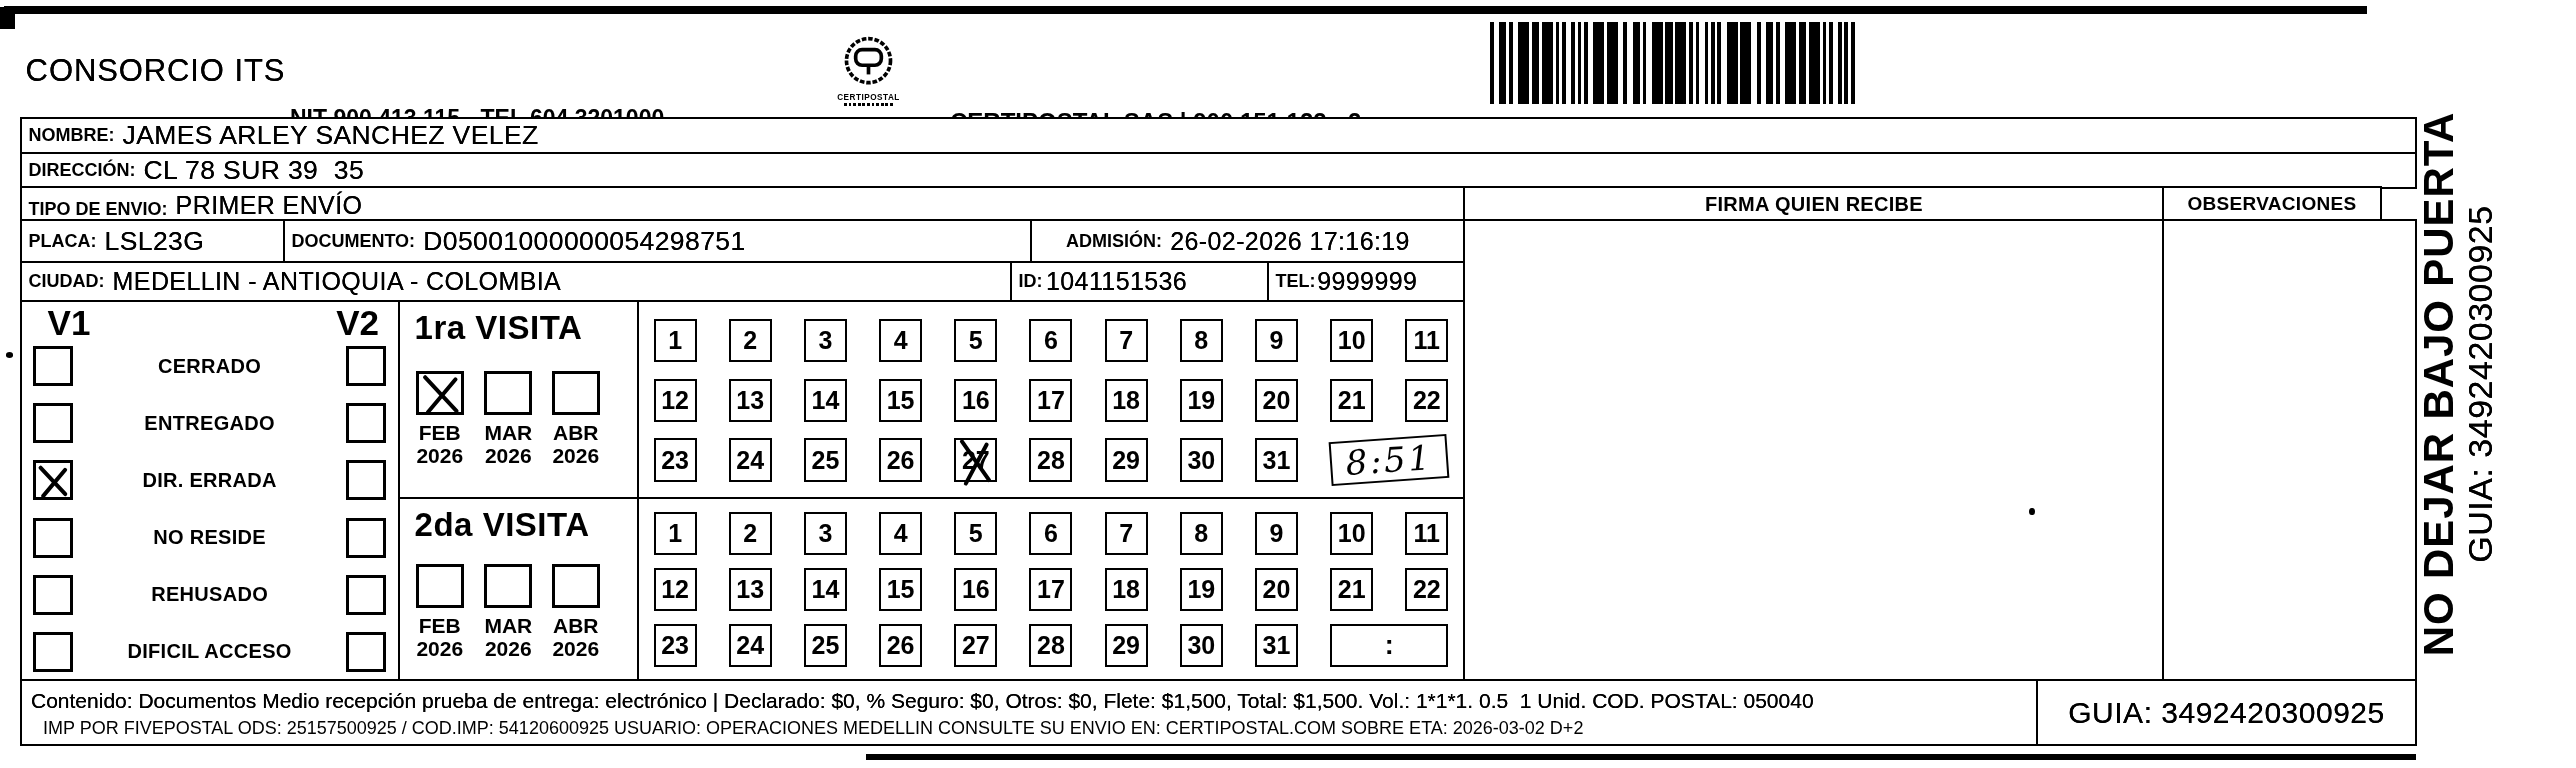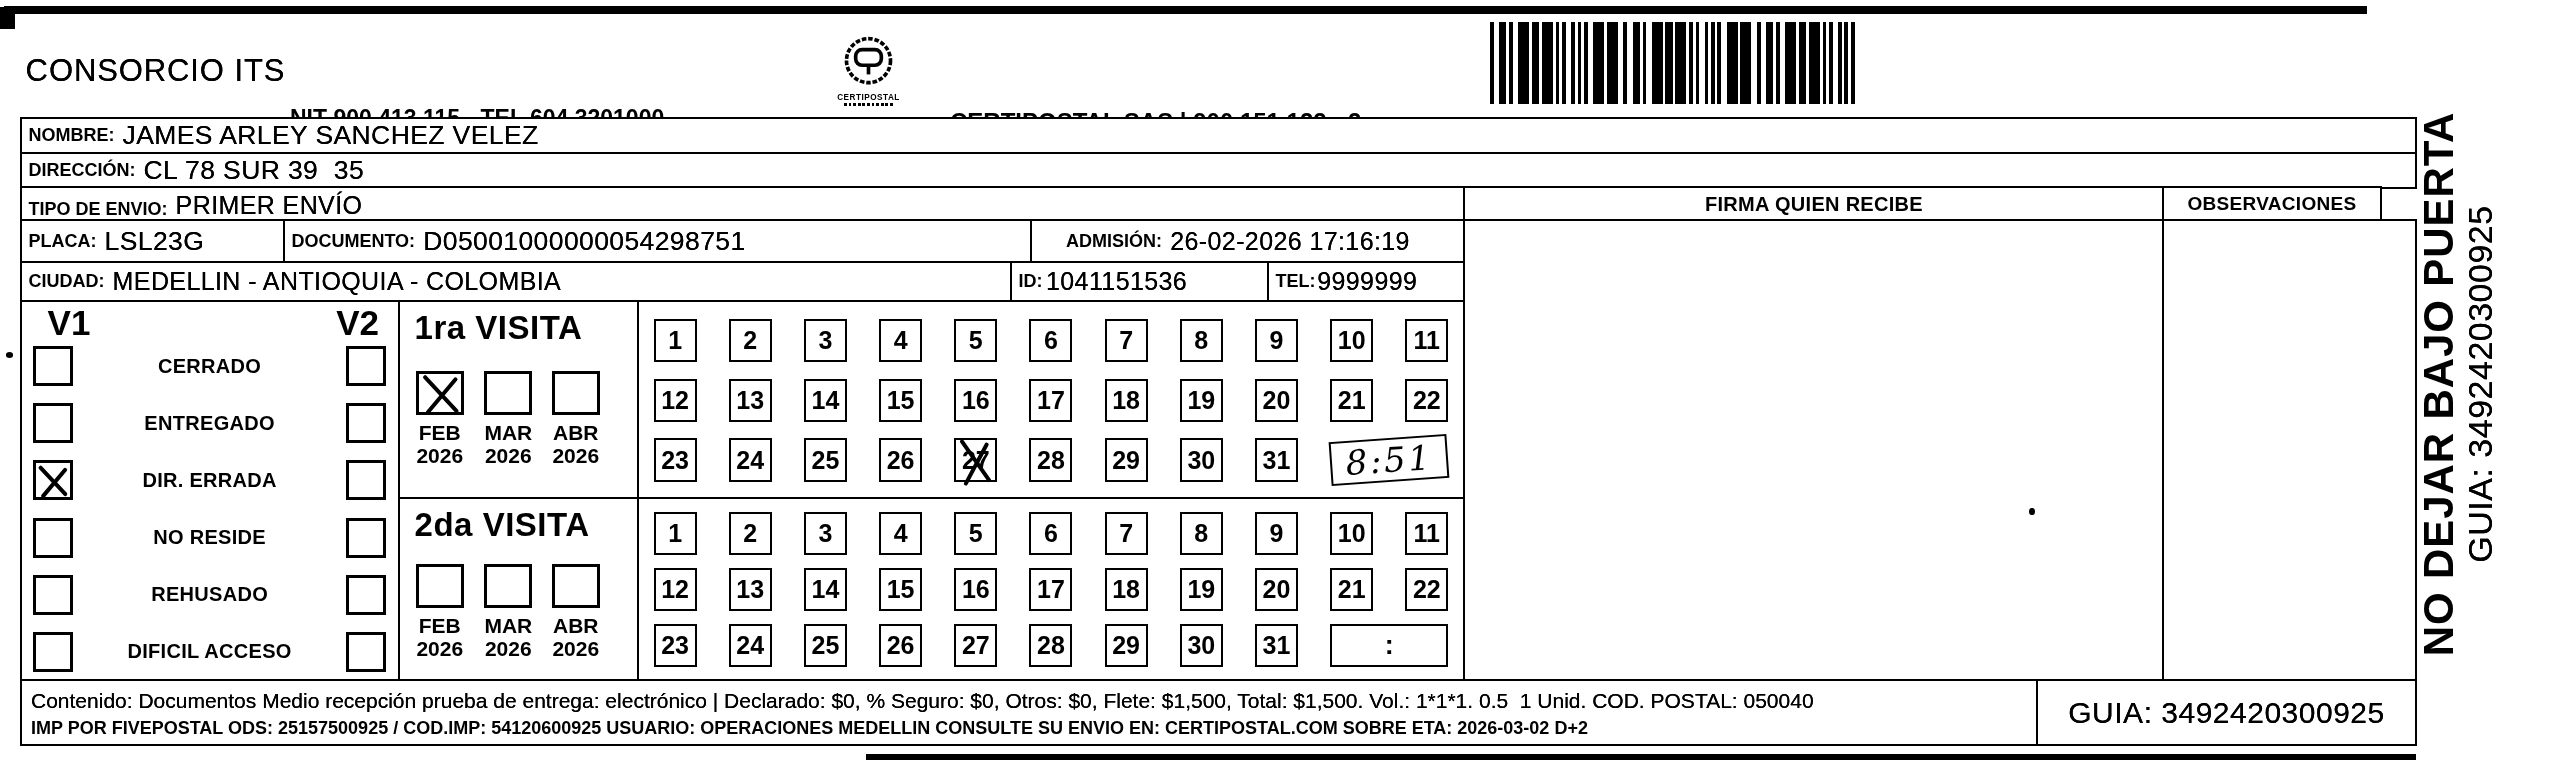--- a/index.html
+++ b/index.html
@@ -45,21 +45,21 @@
   .daycell{border:2.7px solid #000;display:flex;align-items:center;justify-content:center;
            font-size:25px;font-weight:bold;position:relative;background:#fff;}
   .crossed::before,.crossed::after{content:'';position:absolute;top:48%;height:3.7px;background:#000;border-radius:1.8px;}
   .crossed::before{left:-16%;width:132%;transform:rotate(55deg);}
   .crossed::after{left:-10%;width:124%;transform:rotate(-62deg);top:54%;}
   .timebox{grid-column:10/12;border:2.7px solid #000;display:flex;align-items:center;justify-content:center;background:#fff;}
   .handwritten{font-family:"DejaVu Serif",serif;font-style:italic;font-size:34px;font-weight:normal;transform:rotate(-4deg);letter-spacing:2.7px;}
   .printed-colon{font-size:27px;font-weight:bold;}
   
   .foot-line1{font-size:21px;line-height:1.3;white-space:pre;text-shadow:0 0 0.5px #000;}
-  .foot-line2{font-size:18px;font-weight:bold;line-height:1.45;white-space:pre;}
+  .foot-line2{font-size:18px;font-weight:normal;line-height:1.45;white-space:pre;margin-left:12px;}
   .guia-box-text{font-size:30px;letter-spacing:0.5px;text-shadow:0 0 0.6px #000;}
   
   #side-text{position:absolute;left:2459px;top:384px;width:639px;
              transform:translate(-50%,-50%) rotate(-90deg);text-align:center;}
   #side-warning{font-size:42px;font-weight:bold;letter-spacing:0.9px;line-height:1.05;}
   #side-guia{font-size:34px;letter-spacing:0.5px;line-height:1.15;text-shadow:0 0 0.5px #000;}
   .speck{position:absolute;background:#000;border-radius:50%;}
 </style>
 </head>
 <body>

